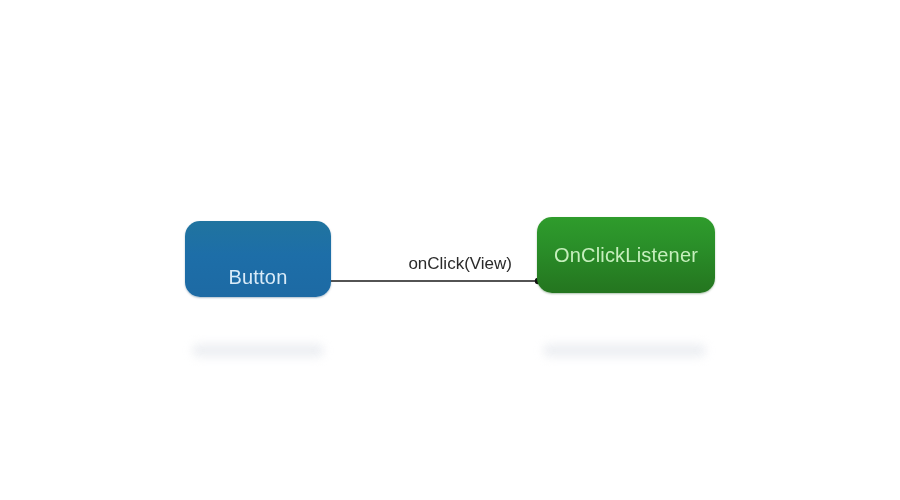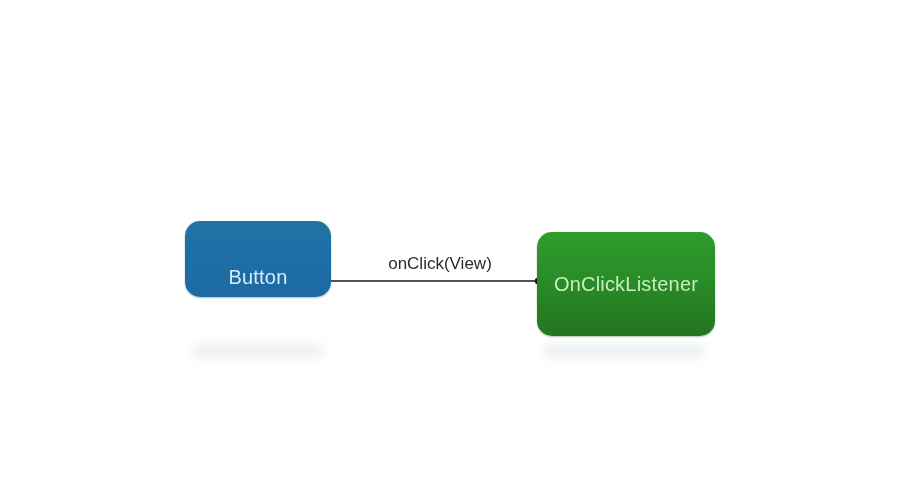--- a/index.html
+++ b/index.html
@@ -69,46 +69,46 @@
     background: linear-gradient(to bottom, #20749f 0%, #1d6ea8 45%, #1d6aa4 100%);
     box-shadow: 0 1px 2px rgba(20,70,110,0.35);
   }
   #node-button .node-label {
     color: #d9ebf8;
     margin-top: 35px;
   }
 
   #node-listener {
     left: 537px;
-    top: 232px;
+    top: 217px;
     width: 178px;
-    height: 104px;
+    height: 76px;
     background: linear-gradient(to bottom, #2f9c2c 0%, #2a8f29 38%, #24751f 100%);
     box-shadow: 0 1px 2px rgba(20,80,20,0.35);
   }
   #node-listener .node-label {
     color: #c6efbd;
   }
 
   
   #connector-layer {
     position: absolute;
     left: 0;
     top: 0;
     width: 900px;
     height: 500px;
     z-index: 2;
   }
 
   #edge-label {
     position: absolute;
-    left: 380px;
+    left: 392px;
     top: 255px;
     width: 120px;
-    text-align: center;
+    text-align: right;
     font-size: 17px;
     color: #2b2b2b;
     white-space: nowrap;
     z-index: 4;
     line-height: 1;
   }
 </style>
 </head>
 <body>
 

